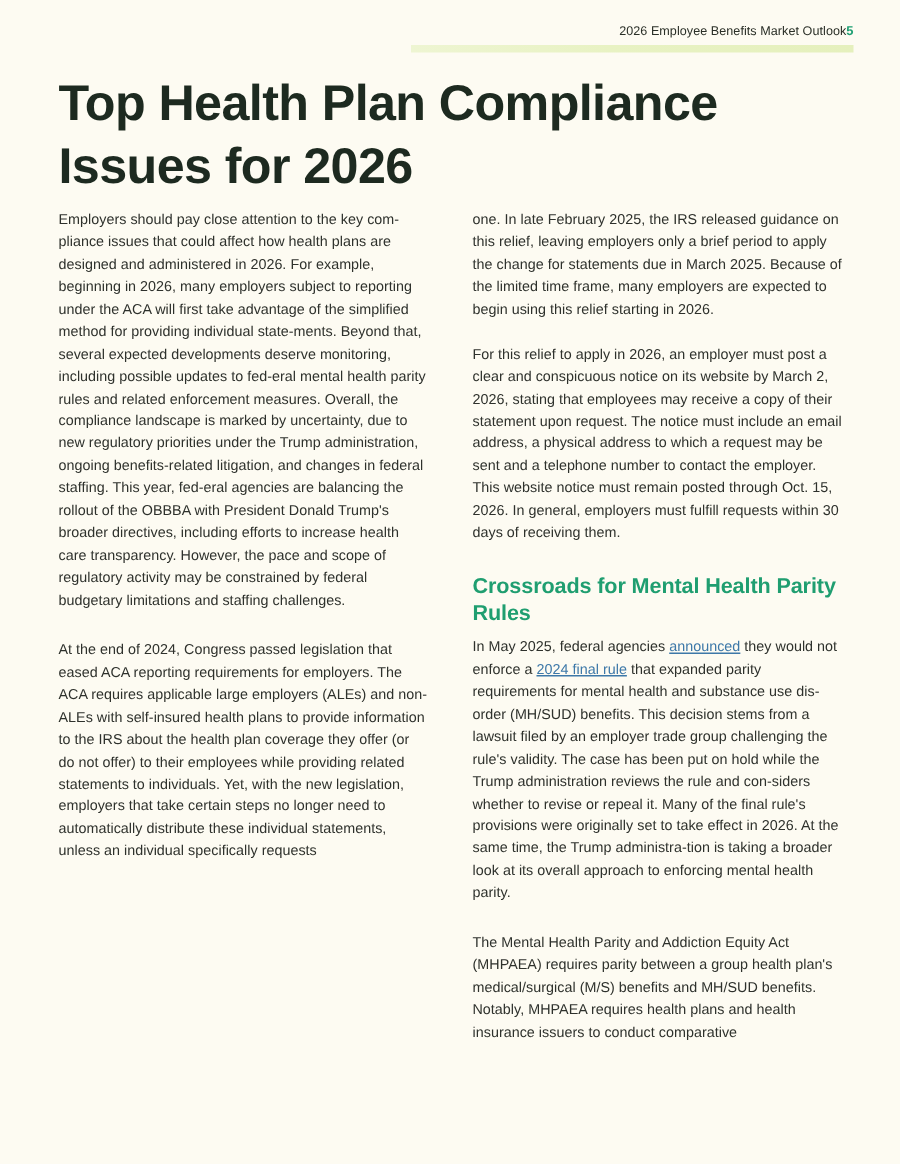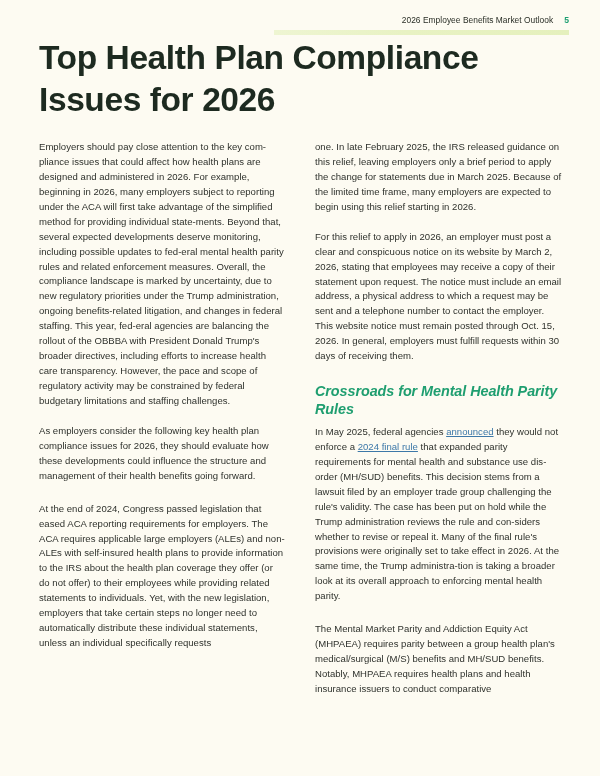--- a/index.html
+++ b/index.html
@@ -22,21 +22,20 @@
     background: #fdfbf2;
   }
 
   
   .running-head {
     position: absolute;
     top: 15px;
     right: 31px;
     display: flex;
     align-items: baseline;
-    gap: 11px;
     white-space: nowrap;
   }
   .running-head-title {
     font-size: 8.4px;
     letter-spacing: 0.005em;
     color: #2a2f27;
   }
   .running-head-pageno {
     font-size: 8.6px;
     font-weight: bold;
@@ -47,21 +46,21 @@
     top: 30px;
     right: 31px;
     width: 295px;
     height: 5px;
     background: linear-gradient(90deg, #eef5d2 0%, #e8f2c3 45%, #e5f0bd 100%);
   }
 
   
   .doc-title {
     position: absolute;
-    top: 37px;
+    top: 49px;
     left: 39px;
     width: 520px;
     margin: 0;
     font-size: 33.5px;
     line-height: 1.24;
     font-weight: bold;
     letter-spacing: -0.012em;
     color: #1d2a20;
   }
 
@@ -91,21 +90,20 @@
   h2.section-heading {
     margin: 6px 0 7px 0;
     font-size: 14.4px;
     line-height: 1.21;
     font-weight: bold;
     letter-spacing: -0.005em;
     color: #1f9e70;
   }
   h2.section-heading.tight-top {
     margin-top: 19px;
-    font-style: italic;
   }
   a.inline-link {
     color: #3d78a8;
     text-underline-offset: 1px;
   }
 </style>
 </head>
 <body>
 
 <div class="page">
@@ -116,27 +114,26 @@
   </div>
 
   <div class="head-rule"></div>
 
   <h1 class="doc-title">Top Health Plan Compliance Issues for 2026</h1>
 
   <div class="columns">
 
     <div class="col">
       <p>Employers should pay close attention to the key com-pliance issues that could affect how health plans are designed and administered in 2026. For example, beginning in 2026, many employers subject to reporting under the ACA will first take advantage of  the simplified method for providing individual state-ments. Beyond that, several expected developments deserve monitoring, including possible updates to fed-eral mental health parity rules and related enforcement measures. Overall, the compliance landscape is marked by uncertainty, due to new regulatory priorities under the Trump administration, ongoing benefits-related litigation, and changes in federal staffing. This year, fed-eral agencies are balancing the rollout of the OBBBA with President Donald Trump's broader directives, including efforts to increase health care transparency. However, the pace and scope of regulatory activity may be constrained by federal budgetary limitations and staffing challenges.</p>
-      <p>As employers consider the following key health plan compliance issues for 2026, they should evaluate how these developments could influence the structure and management of their health benefits going forward.</p>
       <p>At the end of 2024, Congress passed legislation that eased ACA reporting requirements for employers. The ACA requires applicable large employers (ALEs) and non-ALEs with self-insured health plans to provide information to the IRS about the health plan coverage they offer (or do not offer) to their employees while providing related statements to individuals. Yet, with the new legislation, employers that take certain steps no longer need to automatically distribute these individual statements, unless an individual specifically requests</p>
     </div>
 
     <div class="col">
       <p>one. In late February 2025, the IRS released guidance on this relief, leaving employers only a brief period to apply the change for statements due in March 2025. Because of the limited time frame, many employers are expected to begin using this relief starting in 2026.</p>
       <p>For this relief to apply in 2026, an employer must post a clear and conspicuous notice on its website by March 2, 2026, stating that employees may receive a copy of their statement upon request. The notice must include an email address, a physical address to which a request may be sent and a telephone number to contact the employer. This website notice must remain posted through Oct. 15, 2026. In general, employers must fulfill requests within 30 days of receiving them.</p>
       <h2 class="section-heading tight-top">Crossroads for Mental Health Parity Rules</h2>
       <p><span>In May 2025, federal agencies </span><a class="inline-link" href="#">announced</a><span> they would not enforce a </span><a class="inline-link" href="#">2024 final rule</a><span> that expanded parity requirements for mental health and substance use dis-order (MH/SUD) benefits. This decision stems from a lawsuit filed by an employer trade group challenging the rule's validity. The case has been put on hold while the Trump administration reviews the rule and con-siders whether to revise or repeal it. Many of the final rule's provisions were originally set to take effect in 2026. At the same time, the Trump administra-tion is taking a broader look at its overall approach to enforcing mental health parity.</span></p>
-      <p>The Mental Market Parity and Addiction Equity Act (MHPAEA) requires parity between a group health plan's medical/surgical (M/S) benefits and MH/SUD benefits. Notably, MHPAEA requires health plans and health insurance issuers to conduct comparative</p>
+      <p>The Mental Health Parity and Addiction Equity Act (MHPAEA) requires parity between a group health plan's medical/surgical (M/S) benefits and MH/SUD benefits. Notably, MHPAEA requires health plans and health insurance issuers to conduct comparative</p>
     </div>
 
   </div>
 
 </div>
 
 </body></html>

